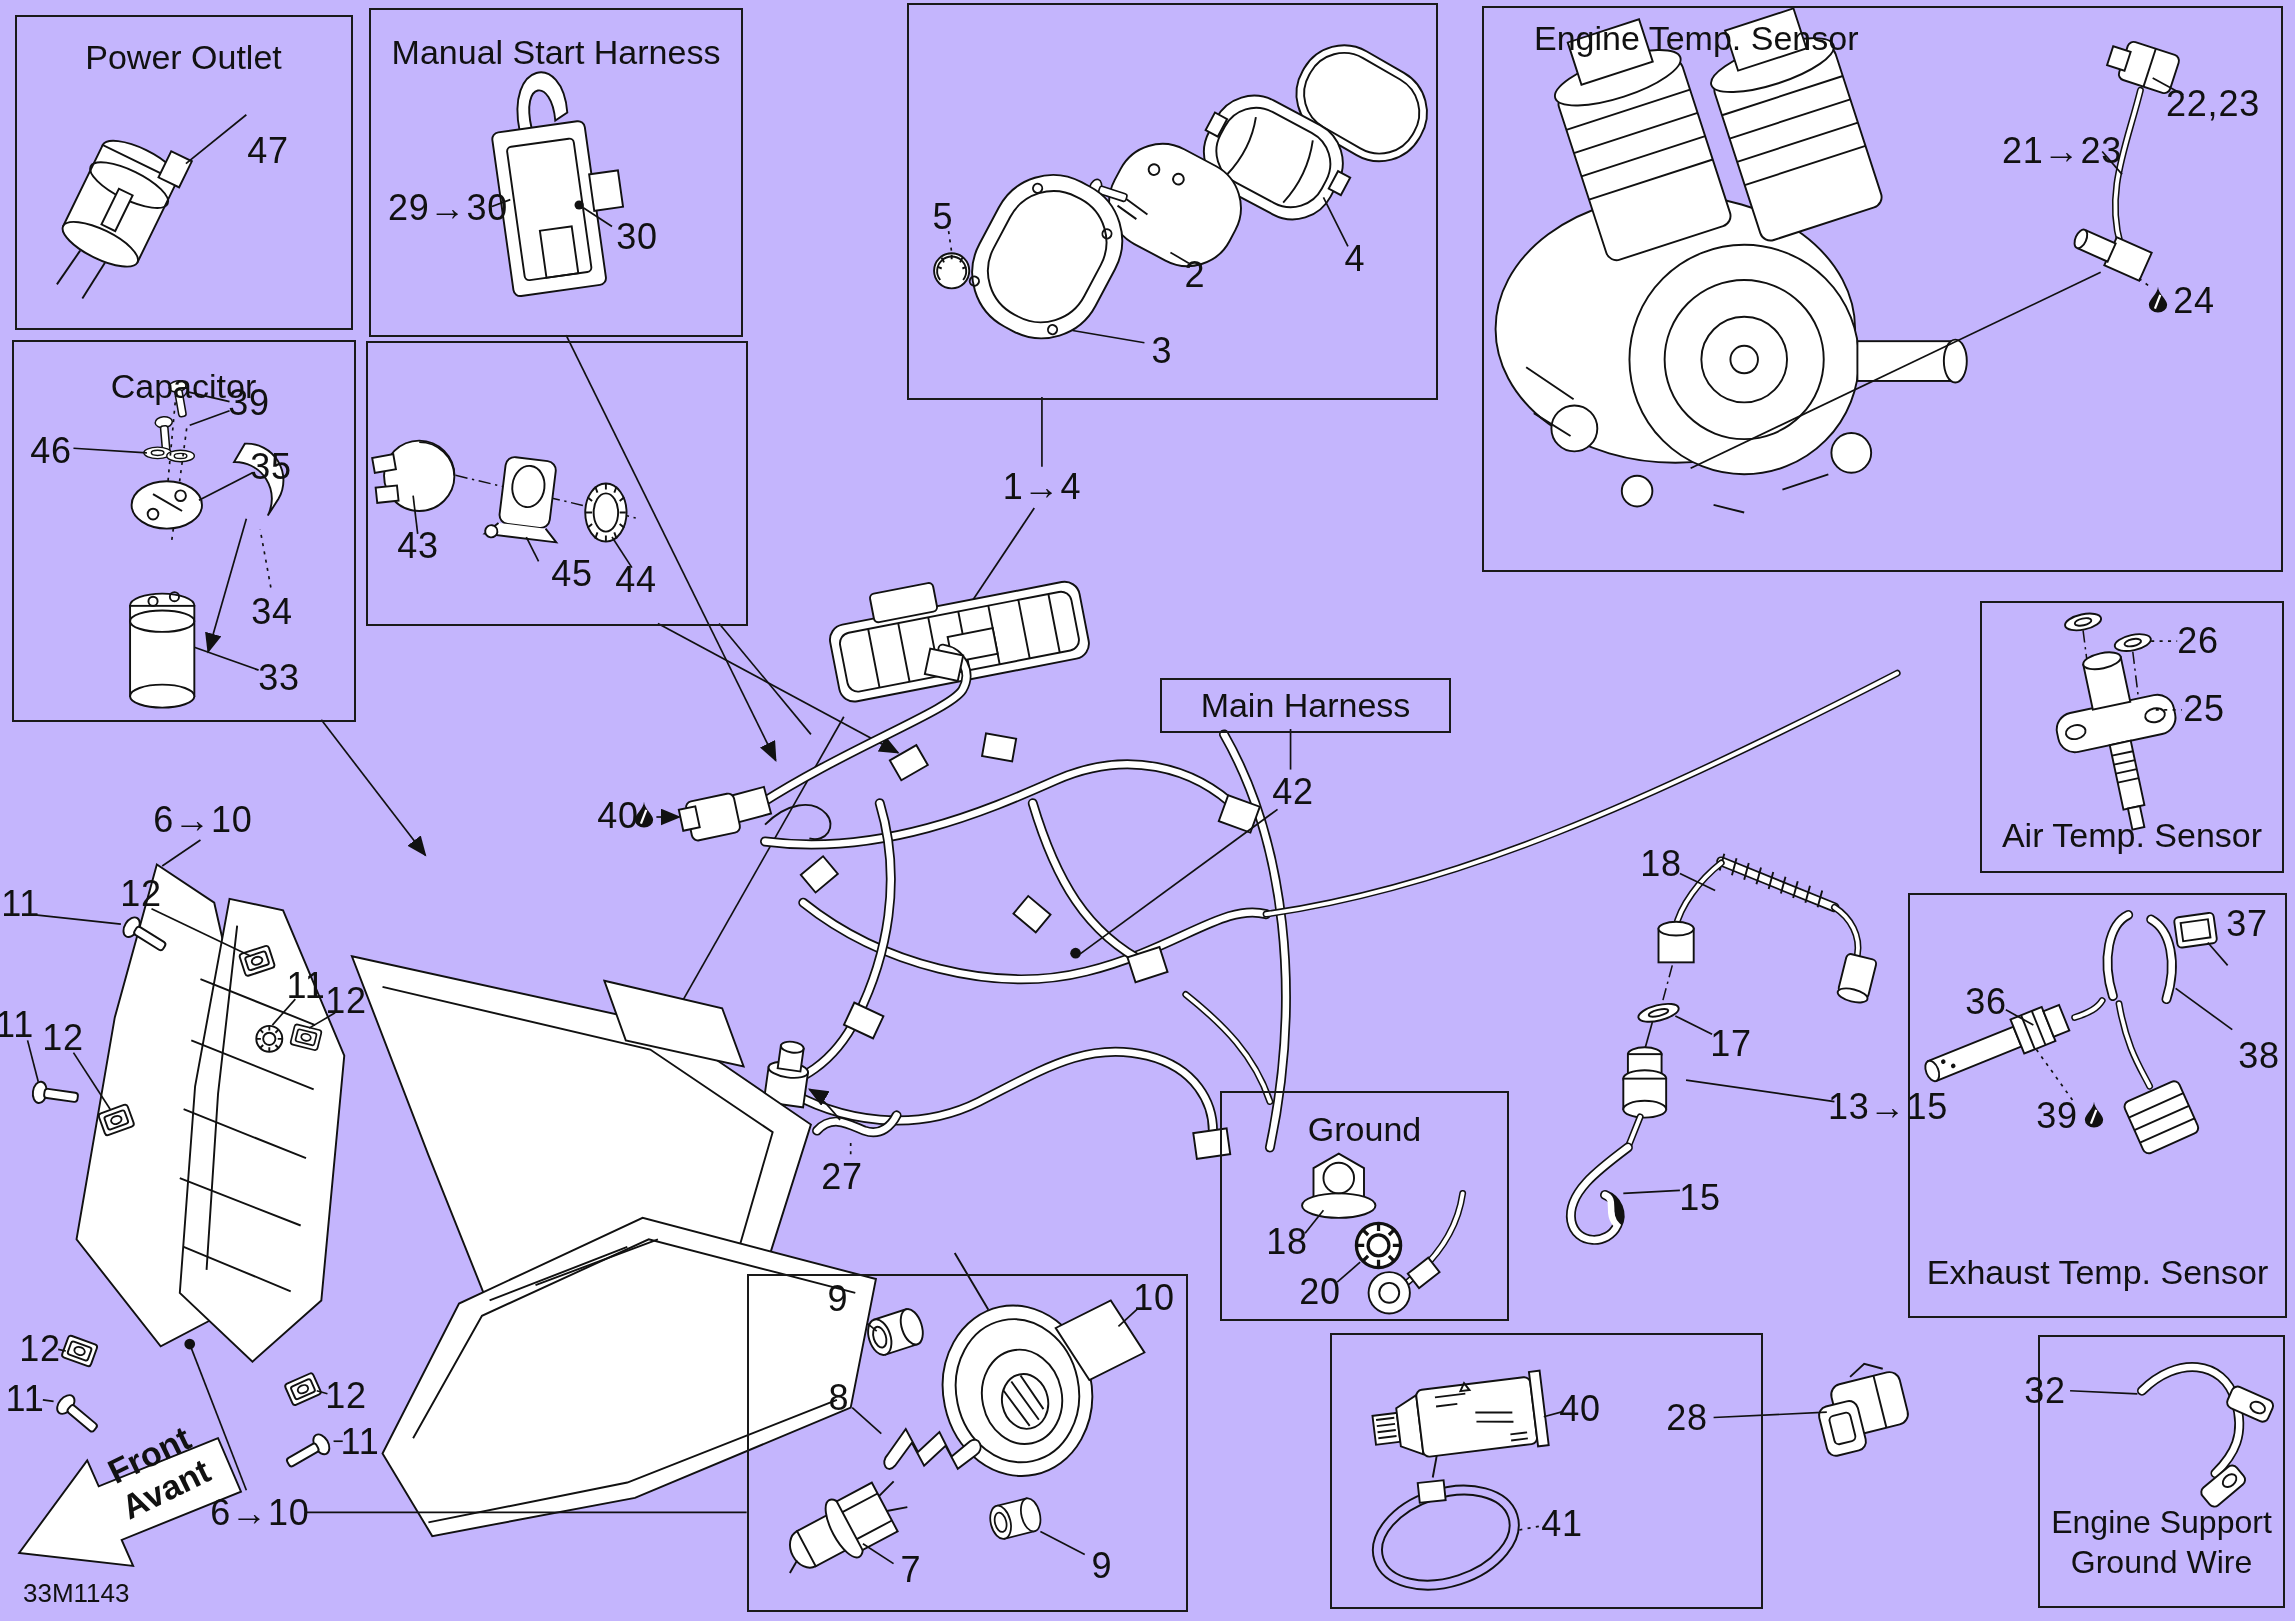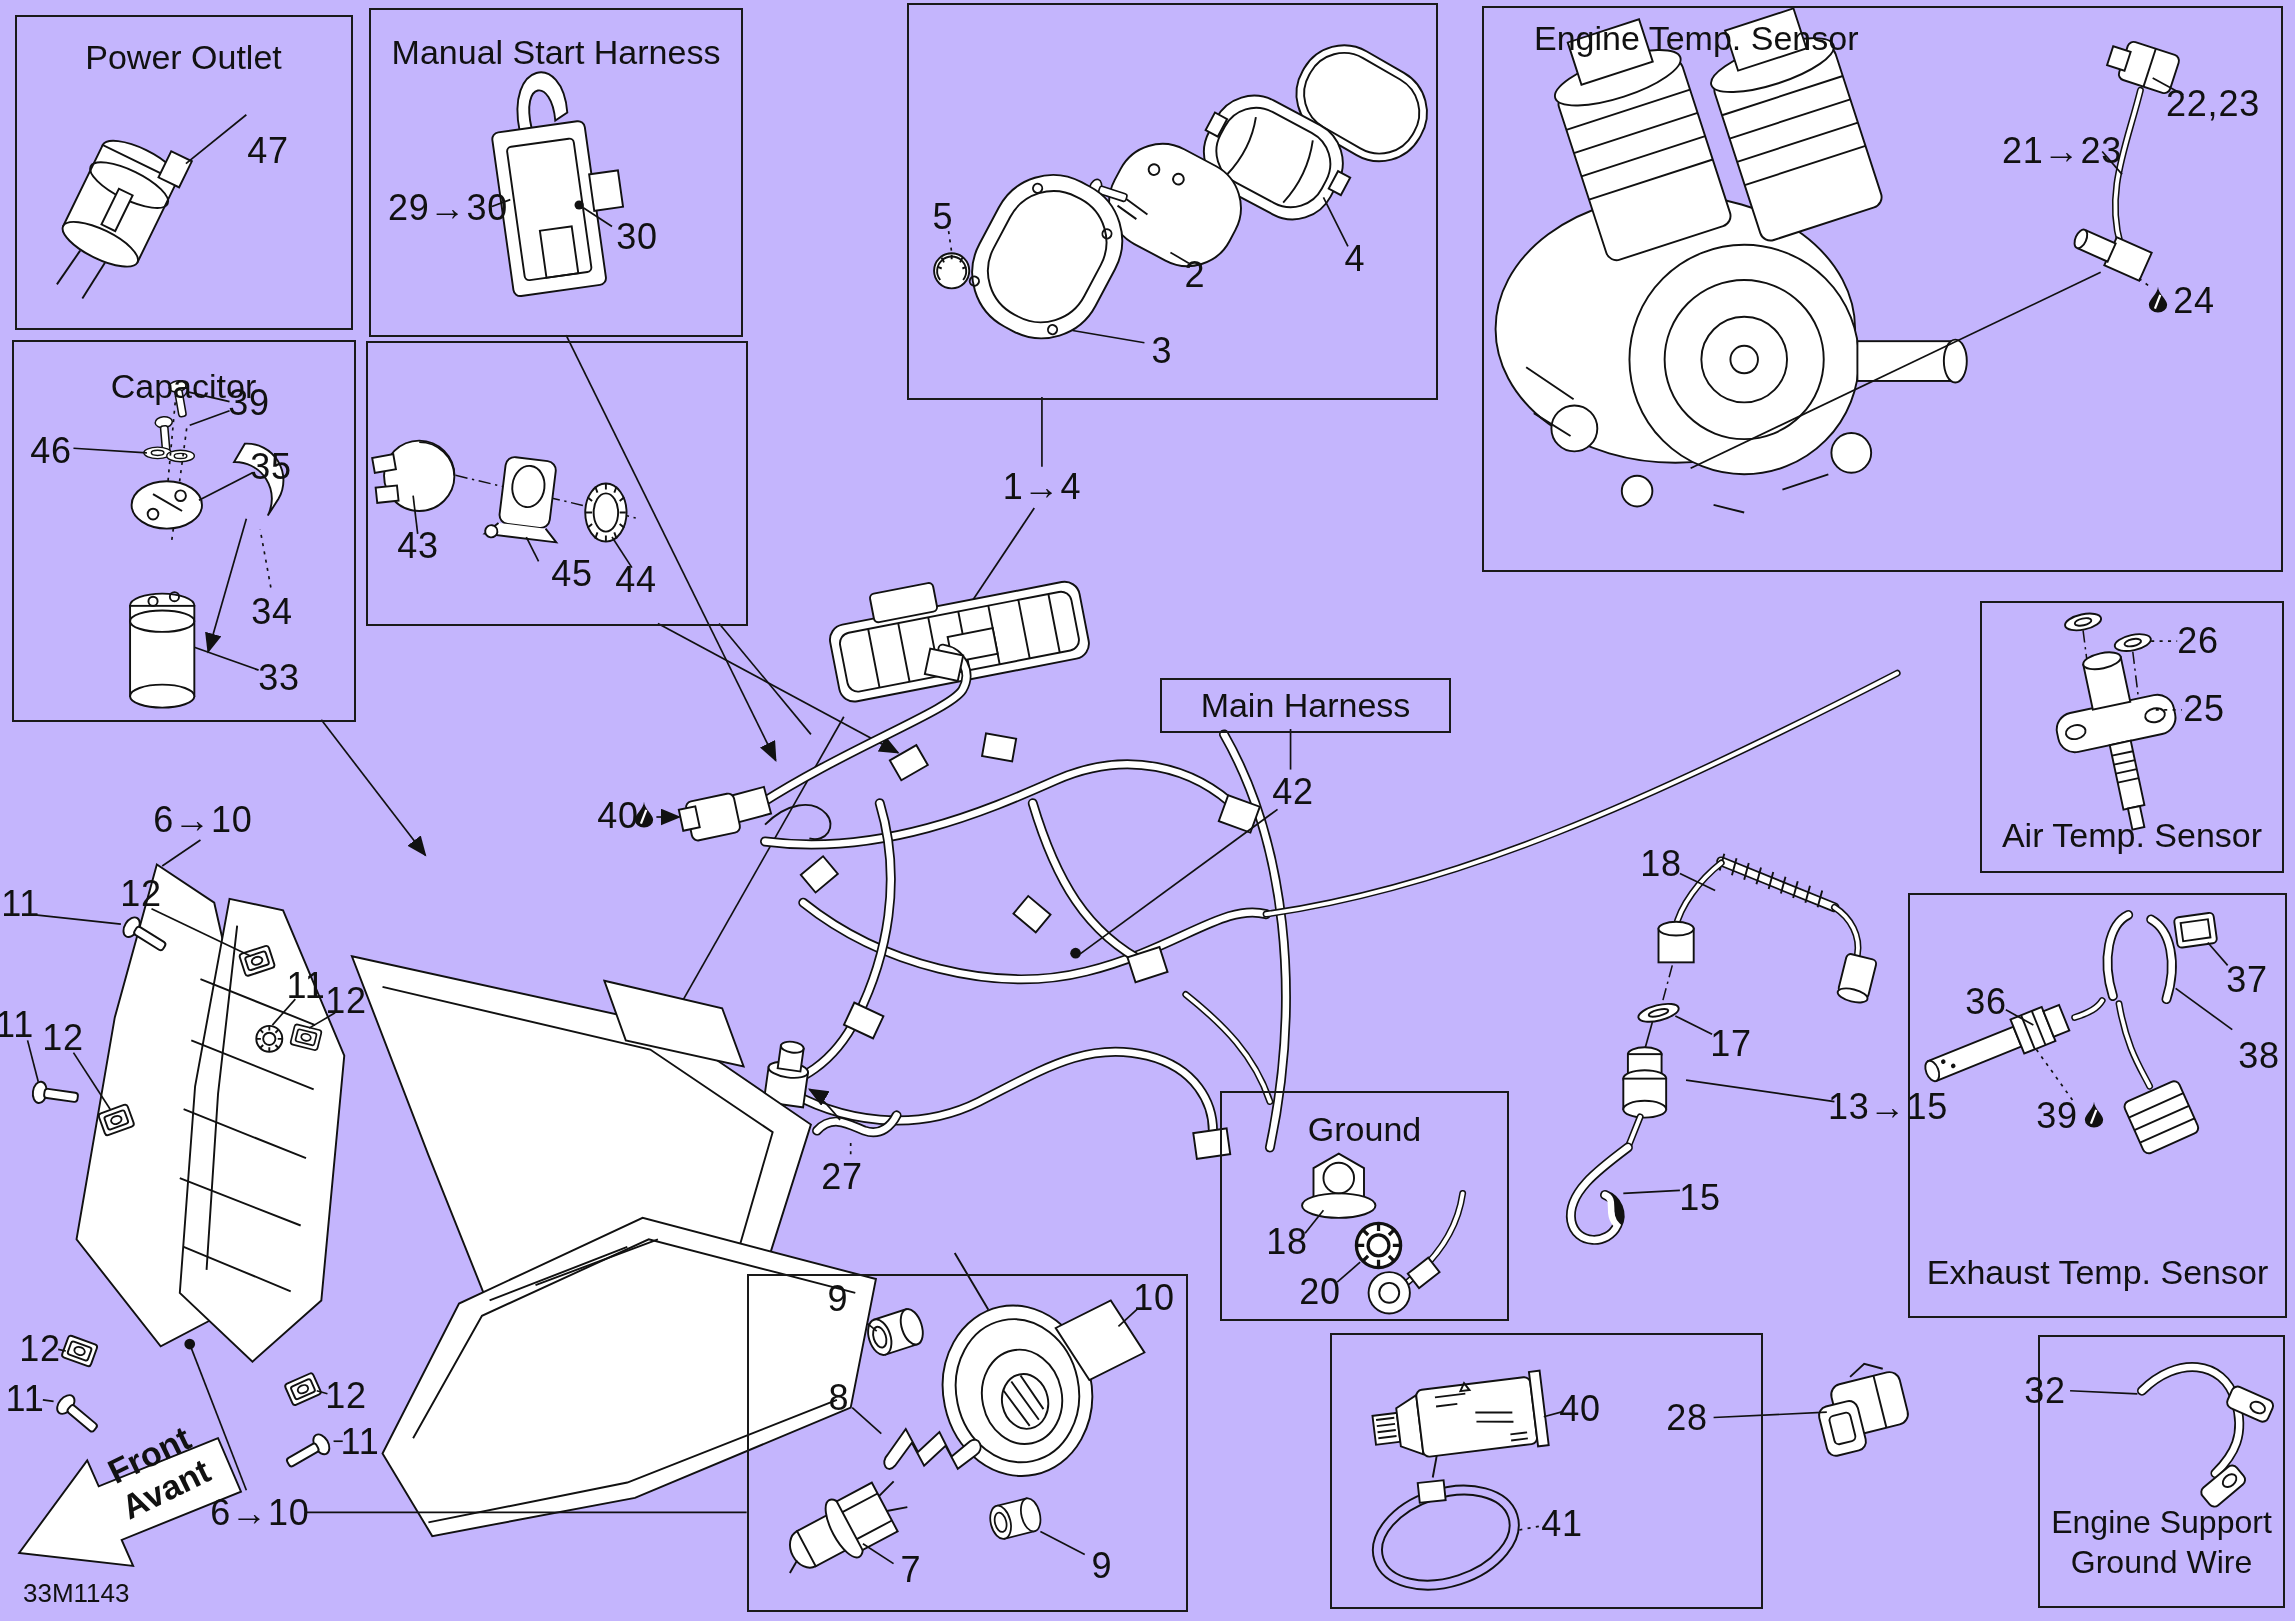--- a/index.html
+++ b/index.html
@@ -562,21 +562,21 @@
 <div class="callout" style="left:2198px;top:641px;">26</div>
 <div class="callout" style="left:2204px;top:709px;">25</div>
 <div class="callout" style="left:1293px;top:792px;">42</div>
 <div class="callout" style="left:1661px;top:864px;">18</div>
 <div class="callout" style="left:1731px;top:1044px;">17</div>
 <div class="callout" style="left:1888px;top:1107px;">13→15</div>
 <div class="callout" style="left:1700px;top:1198px;">15</div>
 <div class="callout" style="left:1287px;top:1242px;">18</div>
 <div class="callout" style="left:1320px;top:1292px;">20</div>
 <div class="callout" style="left:1986px;top:1002px;">36</div>
-<div class="callout" style="left:2247px;top:980px;text-align:right;">37</div>
+<div class="callout" style="left:2247px;top:924px;text-align:right;">37</div>
 <div class="callout" style="left:2259px;top:1056px;">38</div>
 <div class="callout" style="left:2057px;top:1116px;">39</div>
 <div class="callout" style="left:618px;top:816px;">40</div>
 <div class="callout" style="left:1580px;top:1409px;">40</div>
 <div class="callout" style="left:1562px;top:1524px;">41</div>
 <div class="callout" style="left:1687px;top:1418px;">28</div>
 <div class="callout" style="left:2045px;top:1391px;">32</div>
 <div class="callout" style="left:838px;top:1299px;">9</div>
 <div class="callout" style="left:1154px;top:1298px;">10</div>
 <div class="callout" style="left:839px;top:1398px;">8</div>

